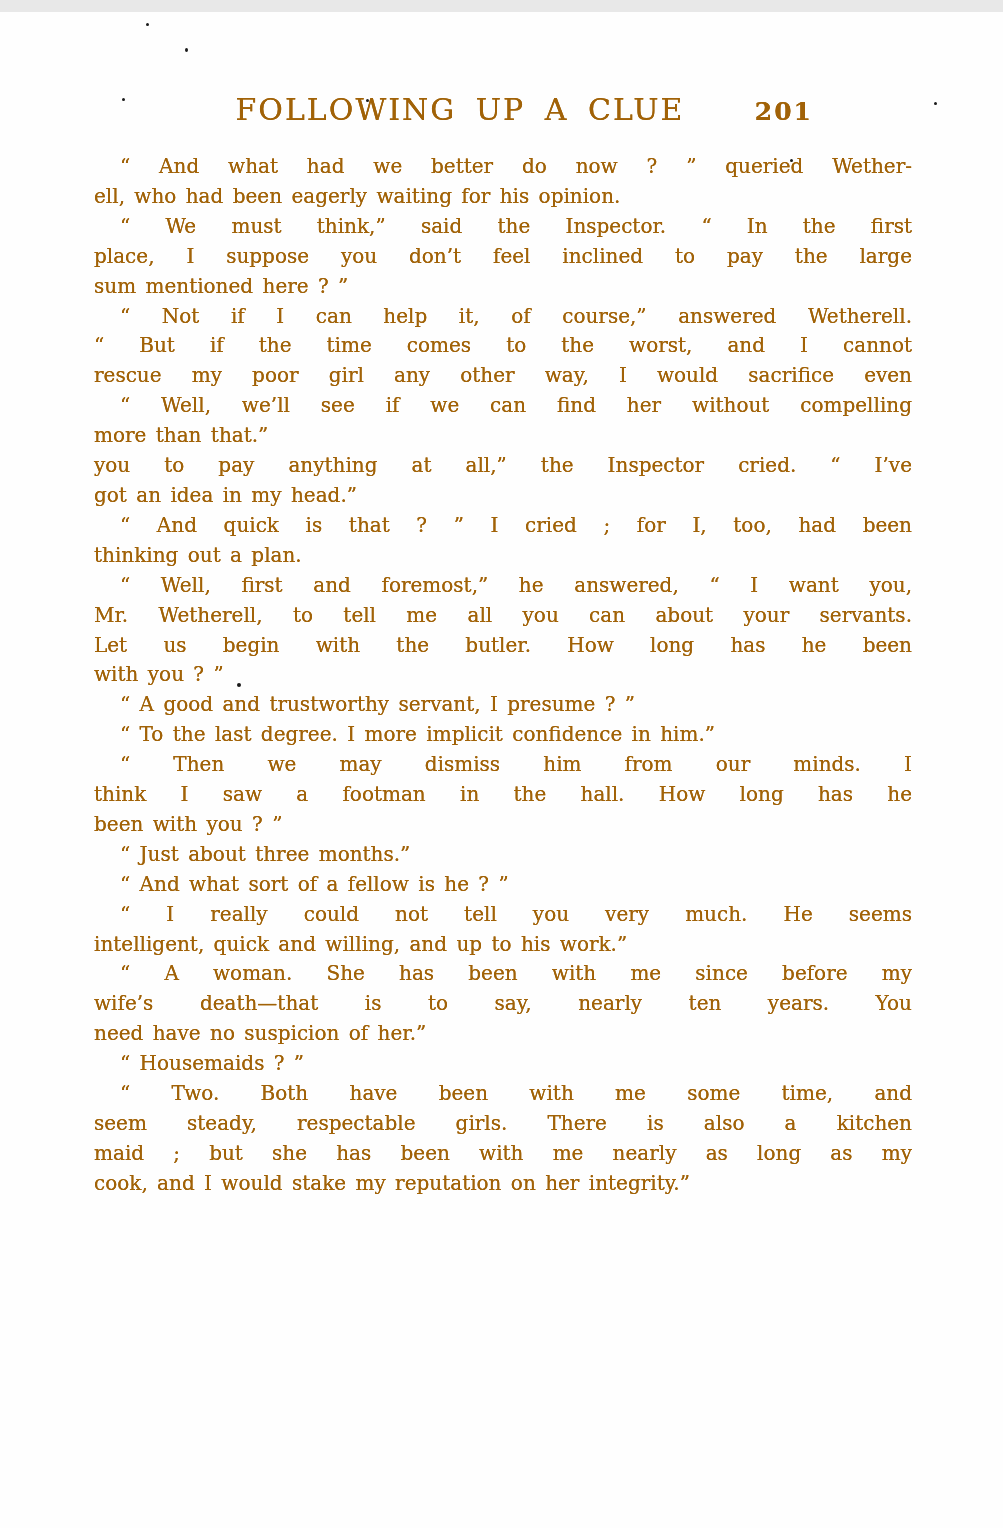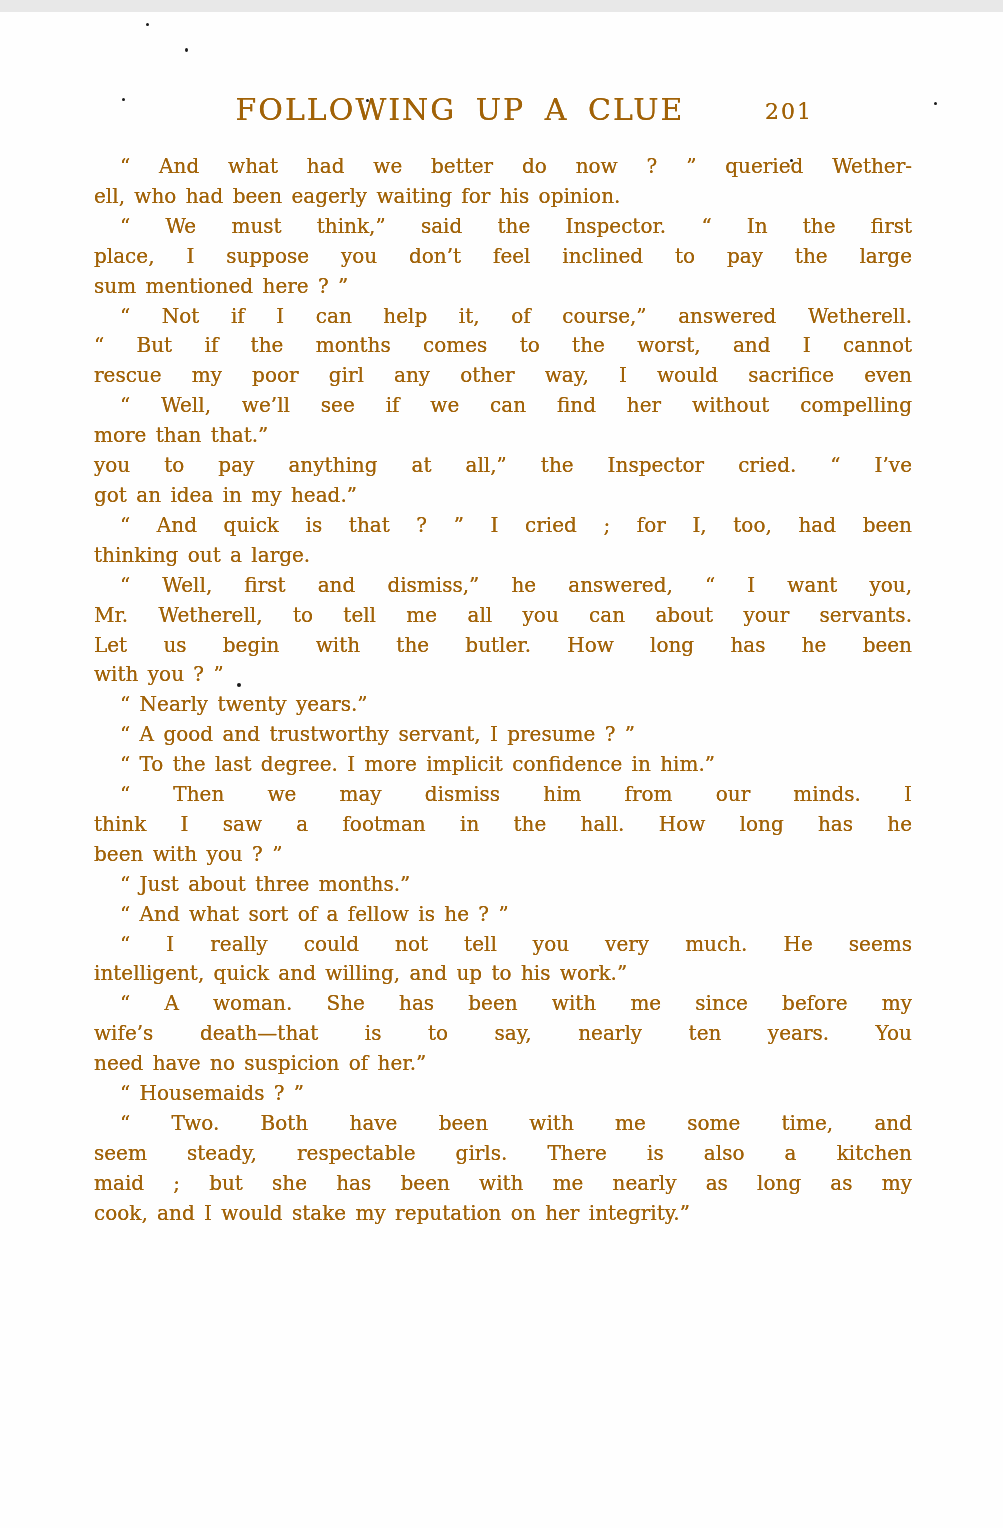--- a/index.html
+++ b/index.html
@@ -23,23 +23,23 @@
     line-height: 32px;
     letter-spacing: 2px;
     word-spacing: 8px;
     white-space: nowrap;
     text-shadow: 0 0 0.6px currentColor;
   }
   .folio {
     position: absolute;
     top: 86px;
     right: 190px;
-    font-size: 22px;
+    font-size: 25px;
     line-height: 28px;
-    font-weight: normal;
+    font-weight: bold;
     letter-spacing: 2px;
     text-shadow: 0 0 0.5px currentColor;
   }
   .text-block {
     position: absolute;
     top: 140px;
     left: 94px;
     width: 818px;
     font-size: 20px;
     line-height: 29.9px;
@@ -67,33 +67,32 @@
 
   <div class="folio">201</div>
 
   <div class="text-block">
       <div class="line para-first">“ And what had we better do now ? ” queried Wether-</div>
       <div class="line para-last">ell, who had been eagerly waiting for his opinion.</div>
       <div class="line para-first">“ We must think,” said the Inspector.  “ In the first</div>
       <div class="line">place, I suppose you don’t feel inclined to pay the large</div>
       <div class="line para-last">sum mentioned here ? ”</div>
       <div class="line para-first">“ Not if I can help it, of course,” answered Wetherell.</div>
-      <div class="line">“ But if the months comes to the worst, and I cannot</div>
+      <div class="line">“ But if the time comes to the worst, and I cannot</div>
       <div class="line">rescue my poor girl any other way, I would sacrifice even</div>
       <div class="line para-first">“ Well, we’ll see if we can find her without compelling</div>
       <div class="line para-last">more than that.”</div>
       <div class="line">you to pay anything at all,” the Inspector cried.  “ I’ve</div>
       <div class="line para-last">got an idea in my head.”</div>
       <div class="line para-first">“ And quick is that ? ” I cried ;  for I, too, had been</div>
-      <div class="line para-last">thinking out a large.</div>
-      <div class="line para-first">“ Well, first and dismiss,” he answered, “ I want you,</div>
+      <div class="line para-last">thinking out a plan.</div>
+      <div class="line para-first">“ Well, first and foremost,” he answered, “ I want you,</div>
       <div class="line">Mr. Wetherell, to tell me all you can about your servants.</div>
       <div class="line">Let us begin with the butler.  How long has he been</div>
       <div class="line para-last">with you ? ”</div>
-      <div class="line para-first para-last">“ Nearly twenty years.”</div>
       <div class="line para-first para-last">“ A good and trustworthy servant, I presume ? ”</div>
       <div class="line para-first para-last">“ To the last degree.  I more implicit confidence in him.”</div>
       <div class="line para-first">“ Then we may dismiss him from our minds.  I</div>
       <div class="line">think I saw a footman in the hall.   How long has he</div>
       <div class="line para-last">been with you ? ”</div>
       <div class="line para-first para-last">“ Just about three months.”</div>
       <div class="line para-first para-last">“ And what sort of a fellow is he ? ”</div>
       <div class="line para-first">“ I really could not tell you very much.  He seems</div>
       <div class="line para-last">intelligent, quick and willing, and up to his work.”</div>
       <div class="line para-first">“ A woman.  She has been with me since before my</div>

